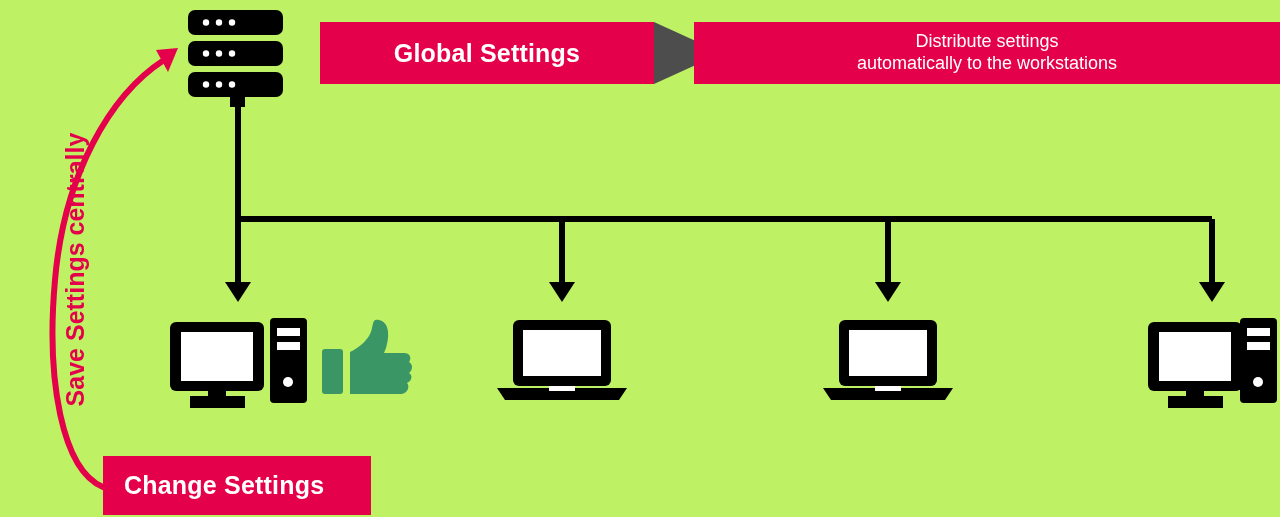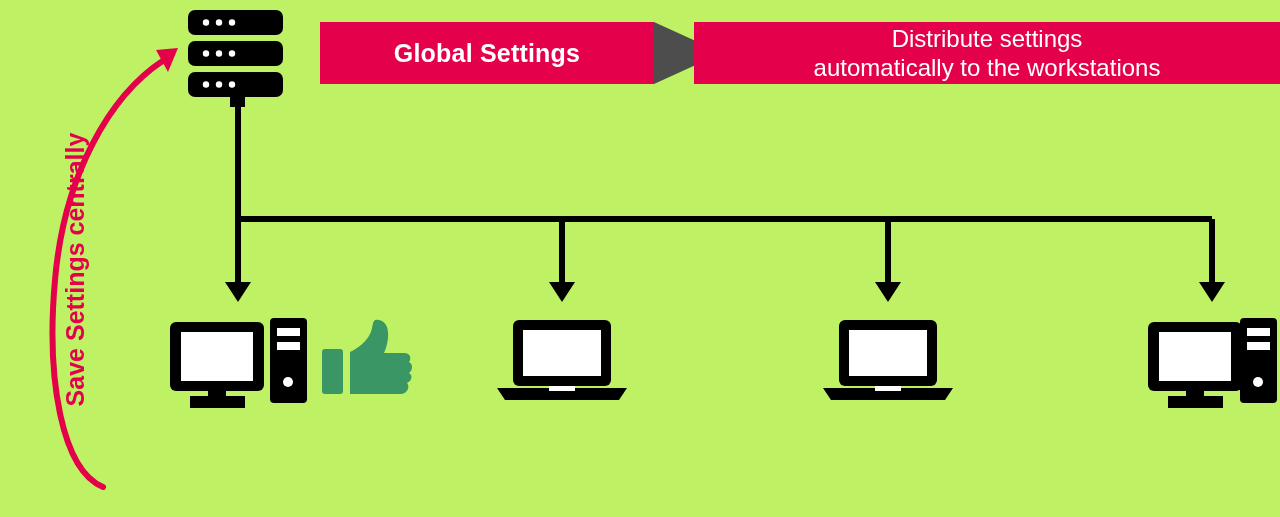--- a/index.html
+++ b/index.html
@@ -30,21 +30,21 @@
   .banner-title {
     color: #ffffff;
     font-weight: bold;
     font-size: 25px;
     letter-spacing: 0.2px;
     white-space: nowrap;
   }
   .banner-body {
     color: #ffffff;
     font-weight: normal;
-    font-size: 24px;
+    font-size: 18px;
     line-height: 1.22;
     text-align: center;
     width: 100%;
     white-space: pre-line;
   }
 
   
   #global-settings-banner {
     left: 320px; top: 22px;
     width: 334px; height: 62px;
@@ -200,16 +200,19 @@
     <span class="banner-title">Global Settings</span>
   </div>
 
   <div class="abs" id="flow-triangle"></div>
 
   <div class="banner" id="distribute-banner">
     <span class="banner-body">Distribute settings
 automatically to the workstations</span>
   </div>
 
+  <div class="banner" id="change-settings-banner">
+    <span class="banner-title">Change Settings</span>
+  </div>
 
   <div class="abs" id="vertical-label">Save Settings centrally</div>
 
 </div>
 
 </body></html>

